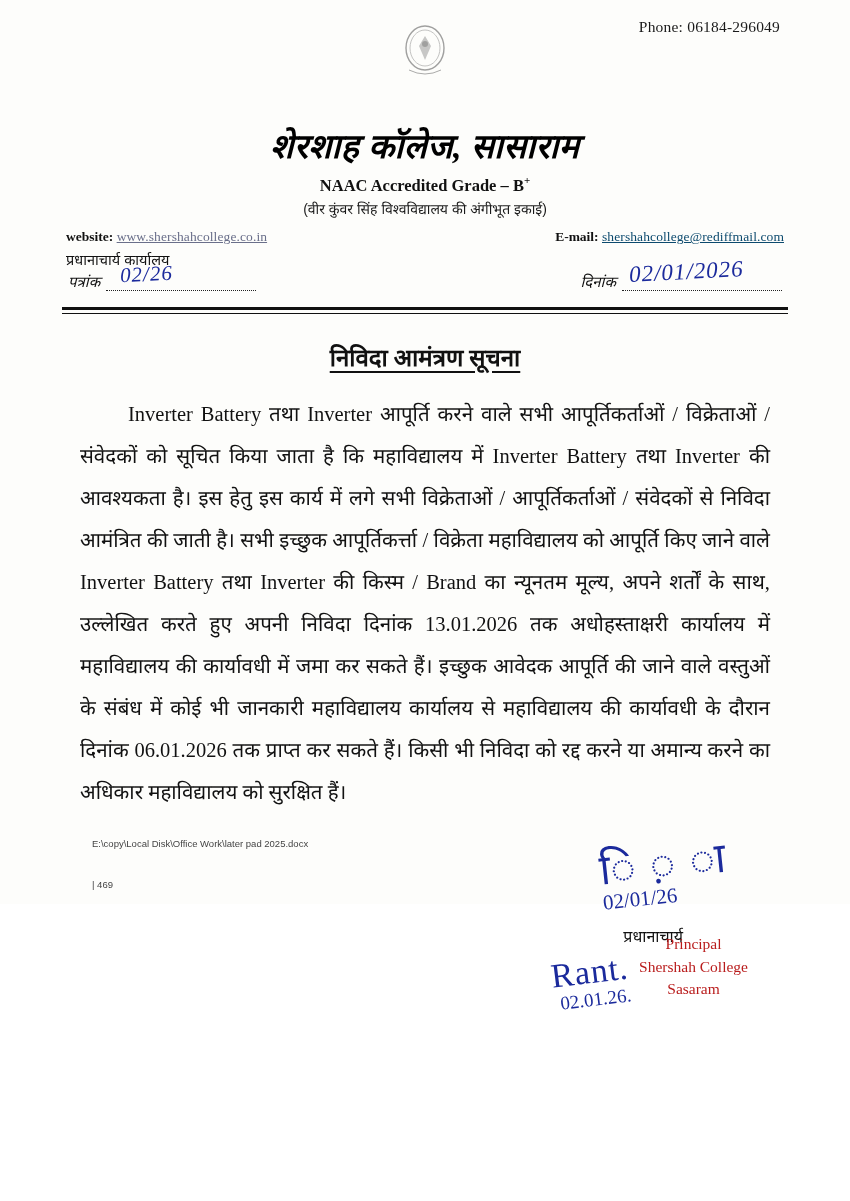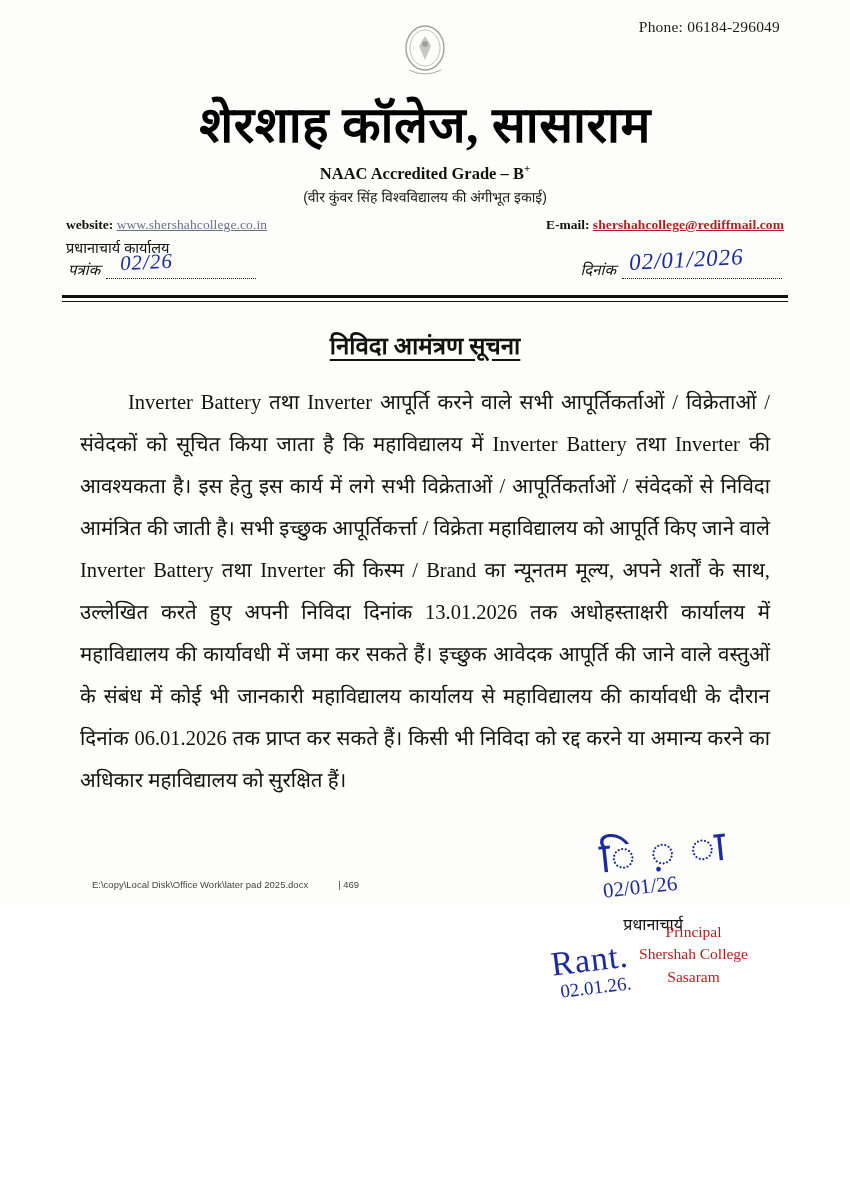--- a/index.html
+++ b/index.html
@@ -40,26 +40,27 @@
     transform: translateX(-50%);
     top: 22px;
     width: 48px;
     height: 56px;
     opacity: 0.55;
   }
 
   .college-name {
     text-align: center;
     font-family: "Liberation Serif", serif;
-    font-size: 50px;
+    font-size: 34px;
     font-weight: 700;
     letter-spacing: 0.5px;
-    margin-top: 62px;
+    margin-top: 92px;
     line-height: 1.1;
     color: #000;
+    font-style: italic;
   }
   .naac {
     text-align: center;
     font-size: 16.5px;
     font-weight: 700;
     margin-top: 9px;
     font-family: "Liberation Serif", serif;
   }
   .naac sup { font-size: 11px; }
   .affil {
@@ -77,21 +78,21 @@
     margin-top: 11px;
     font-size: 13.5px;
     padding: 0 4px;
   }
   .contact-row .lbl { font-weight: 700; }
   .link {
     color: #6a6f8a;
     text-decoration: underline;
     letter-spacing: 0.1px;
   }
-  .link.faded { color: #b91c1c; font-weight: bold; }
+  .link.faded { color: #0c4a6e; }
 
   .office-line {
     font-size: 14.5px;
     margin-top: 4px;
     padding-left: 4px;
     font-family: "Liberation Sans", sans-serif;
   }
 
   .ref-row {
     display: flex;
@@ -206,20 +207,21 @@
   
   .footer {
     position: absolute;
     left: 92px;
     bottom: 14px;
     font-size: 9.5px;
     color: #444;
     font-family: "Liberation Sans", sans-serif;
     display: flex;
     gap: 30px;
+    flex-direction: column;
   }
 </style>
 </head>
 <body>
 
 <div class="page">
 
   <div class="phone-line">Phone: 06184-296049</div>
 
   <svg class="emblem" viewBox="0 0 48 56">

